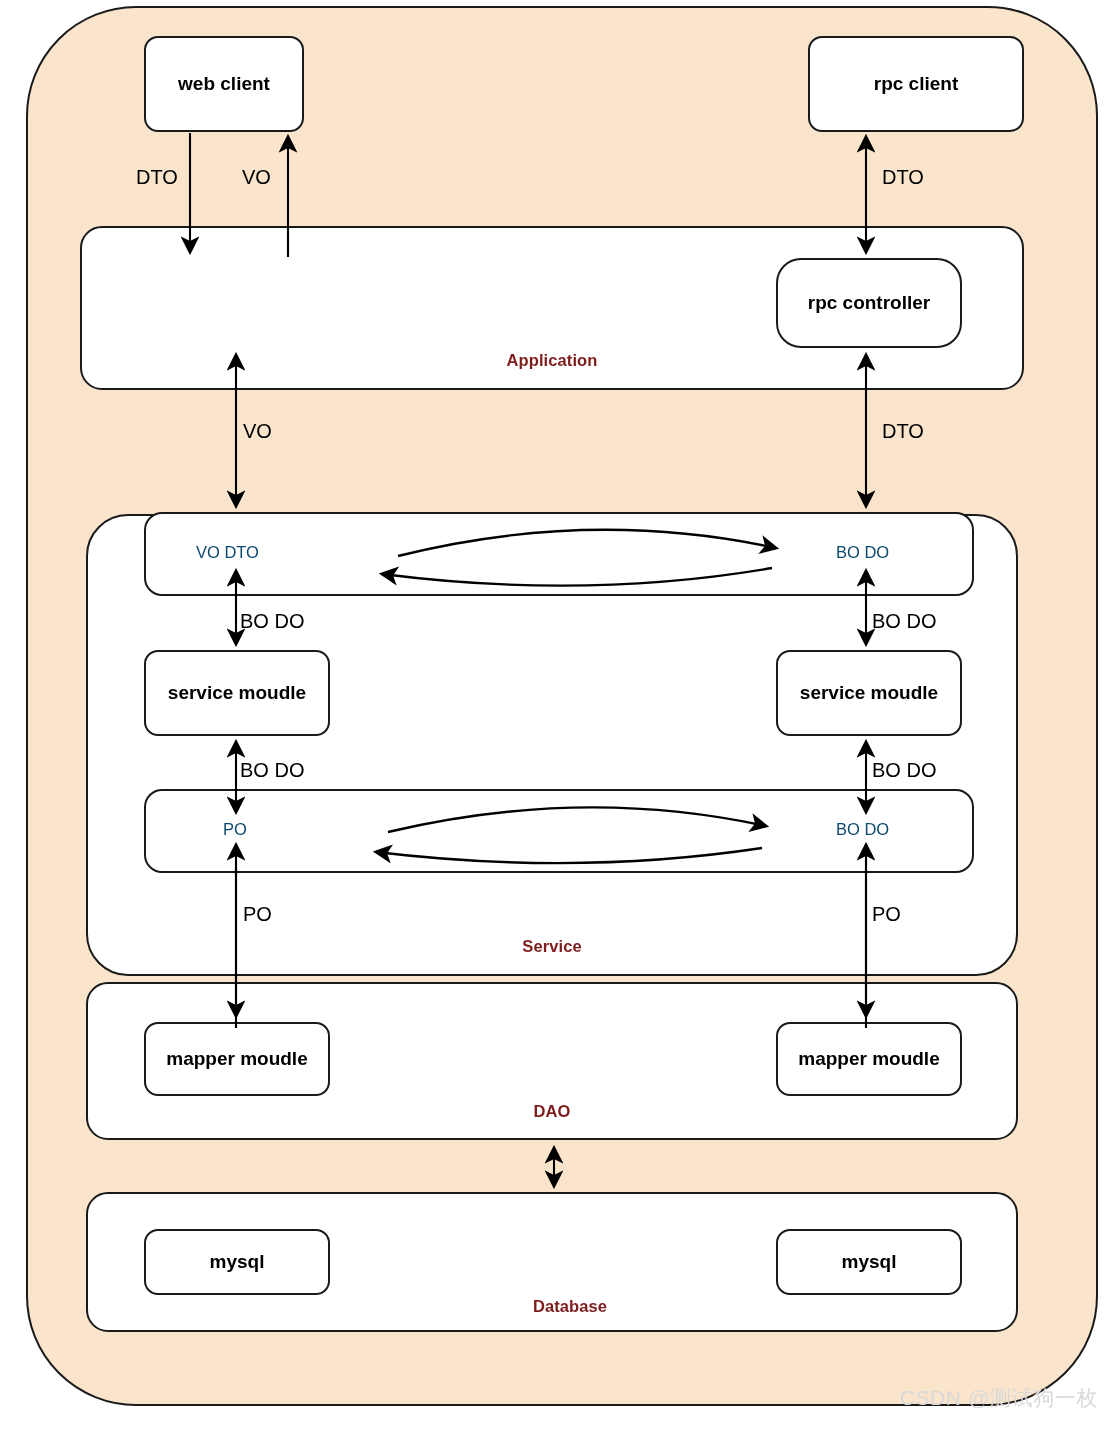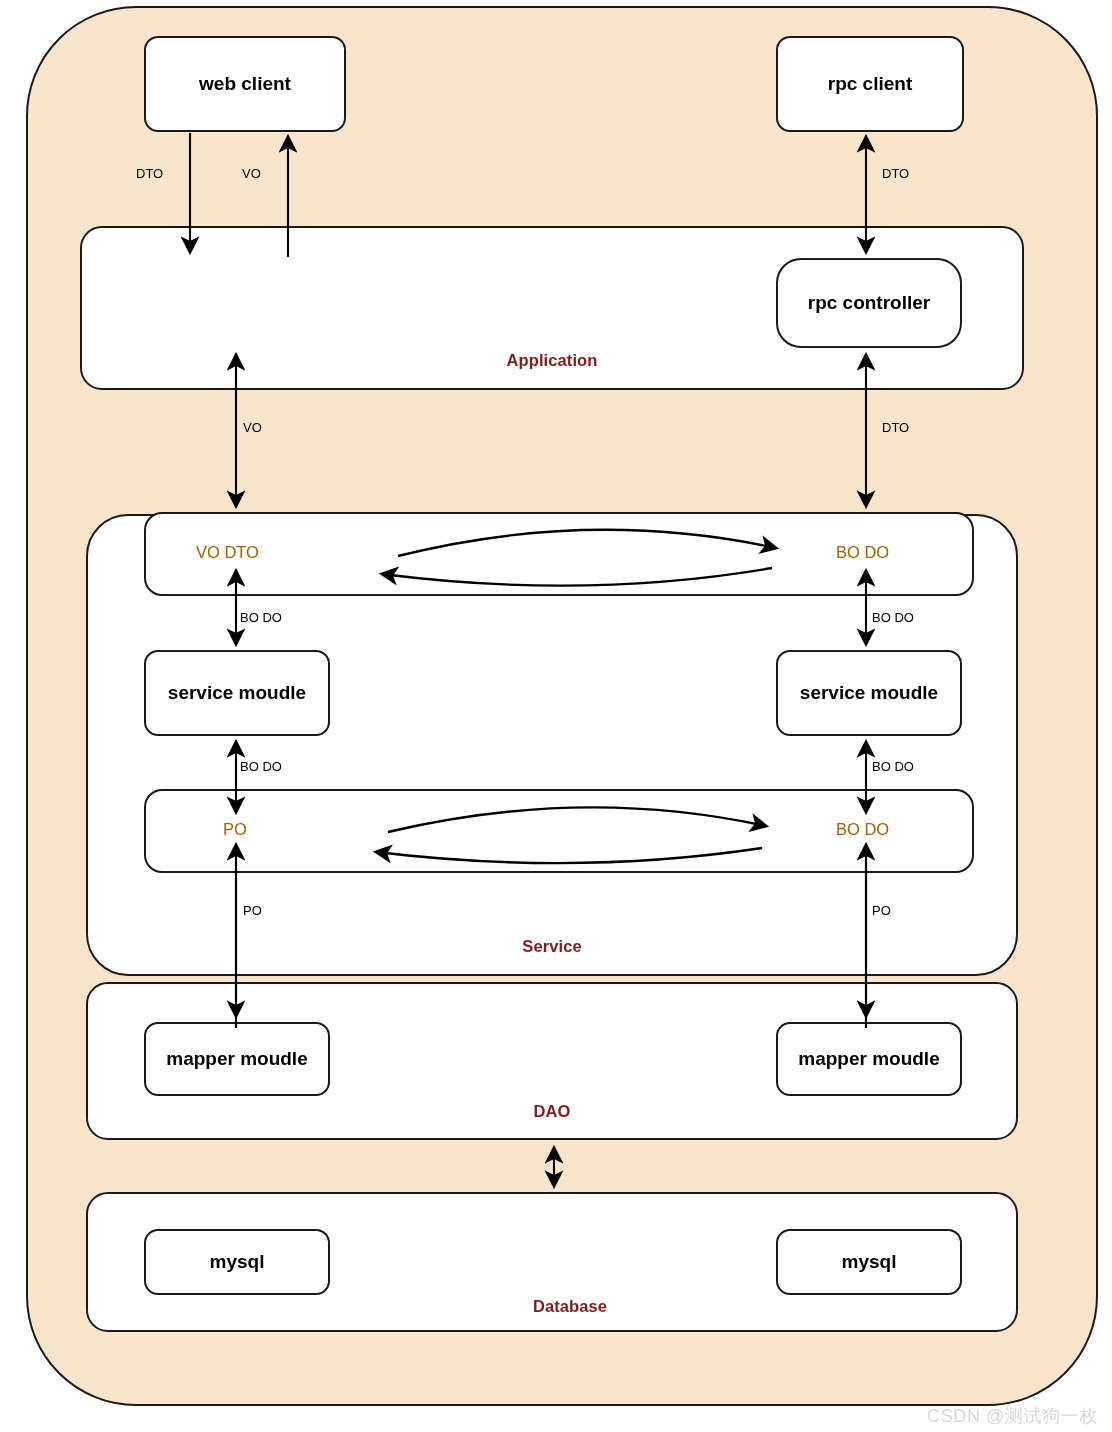--- a/index.html
+++ b/index.html
@@ -70,63 +70,63 @@
     position: absolute;
     background: #ffffff;
     border: 2px solid #1a1a1a;
     border-radius: 18px;
     box-sizing: border-box;
   }
   .conv-label {
     position: absolute;
     font-size: 16.5px;
     font-weight: normal;
-    color: #a16207;
+    color: #0c4a6e;
     white-space: nowrap;
   }
   
   .edge-label {
     position: absolute;
-    font-size: 13px;
+    font-size: 20px;
     font-weight: normal;
     color: #000000;
     white-space: nowrap;
   }
   
   #arrows {
     position: absolute;
     left: 0;
     top: 0;
     width: 1112px;
     height: 1432px;
     pointer-events: none;
   }
   
   .watermark {
     position: absolute;
     right: 14px;
-    bottom: 4px;
-    font-size: 18px;
+    bottom: 20px;
+    font-size: 21px;
     color: #d8d8d8;
     white-space: nowrap;
     letter-spacing: 0.6px;
   }
 </style>
 </head>
 <body>
 
 <div id="stage">
 
   <div class="outer-shell"></div>
 
-  <div class="node" style="left:144px; top:36px; width:202px; height:96px;">
+  <div class="node" style="left:144px; top:36px; width:160px; height:96px;">
     <span>web client</span>
   </div>
 
-  <div class="node" style="left:776px; top:36px; width:188px; height:96px;">
+  <div class="node" style="left:808px; top:36px; width:216px; height:96px;">
     <span>rpc client</span>
   </div>
 
   <div class="layer" style="left:80px; top:226px; width:944px; height:164px;">
     <div class="layer-title" style="bottom:18px;">Application</div>
   </div>
 
 
   <div class="node" style="left:776px; top:258px; width:186px; height:90px;border-radius:25px;">
     <span>rpc controller</span>

